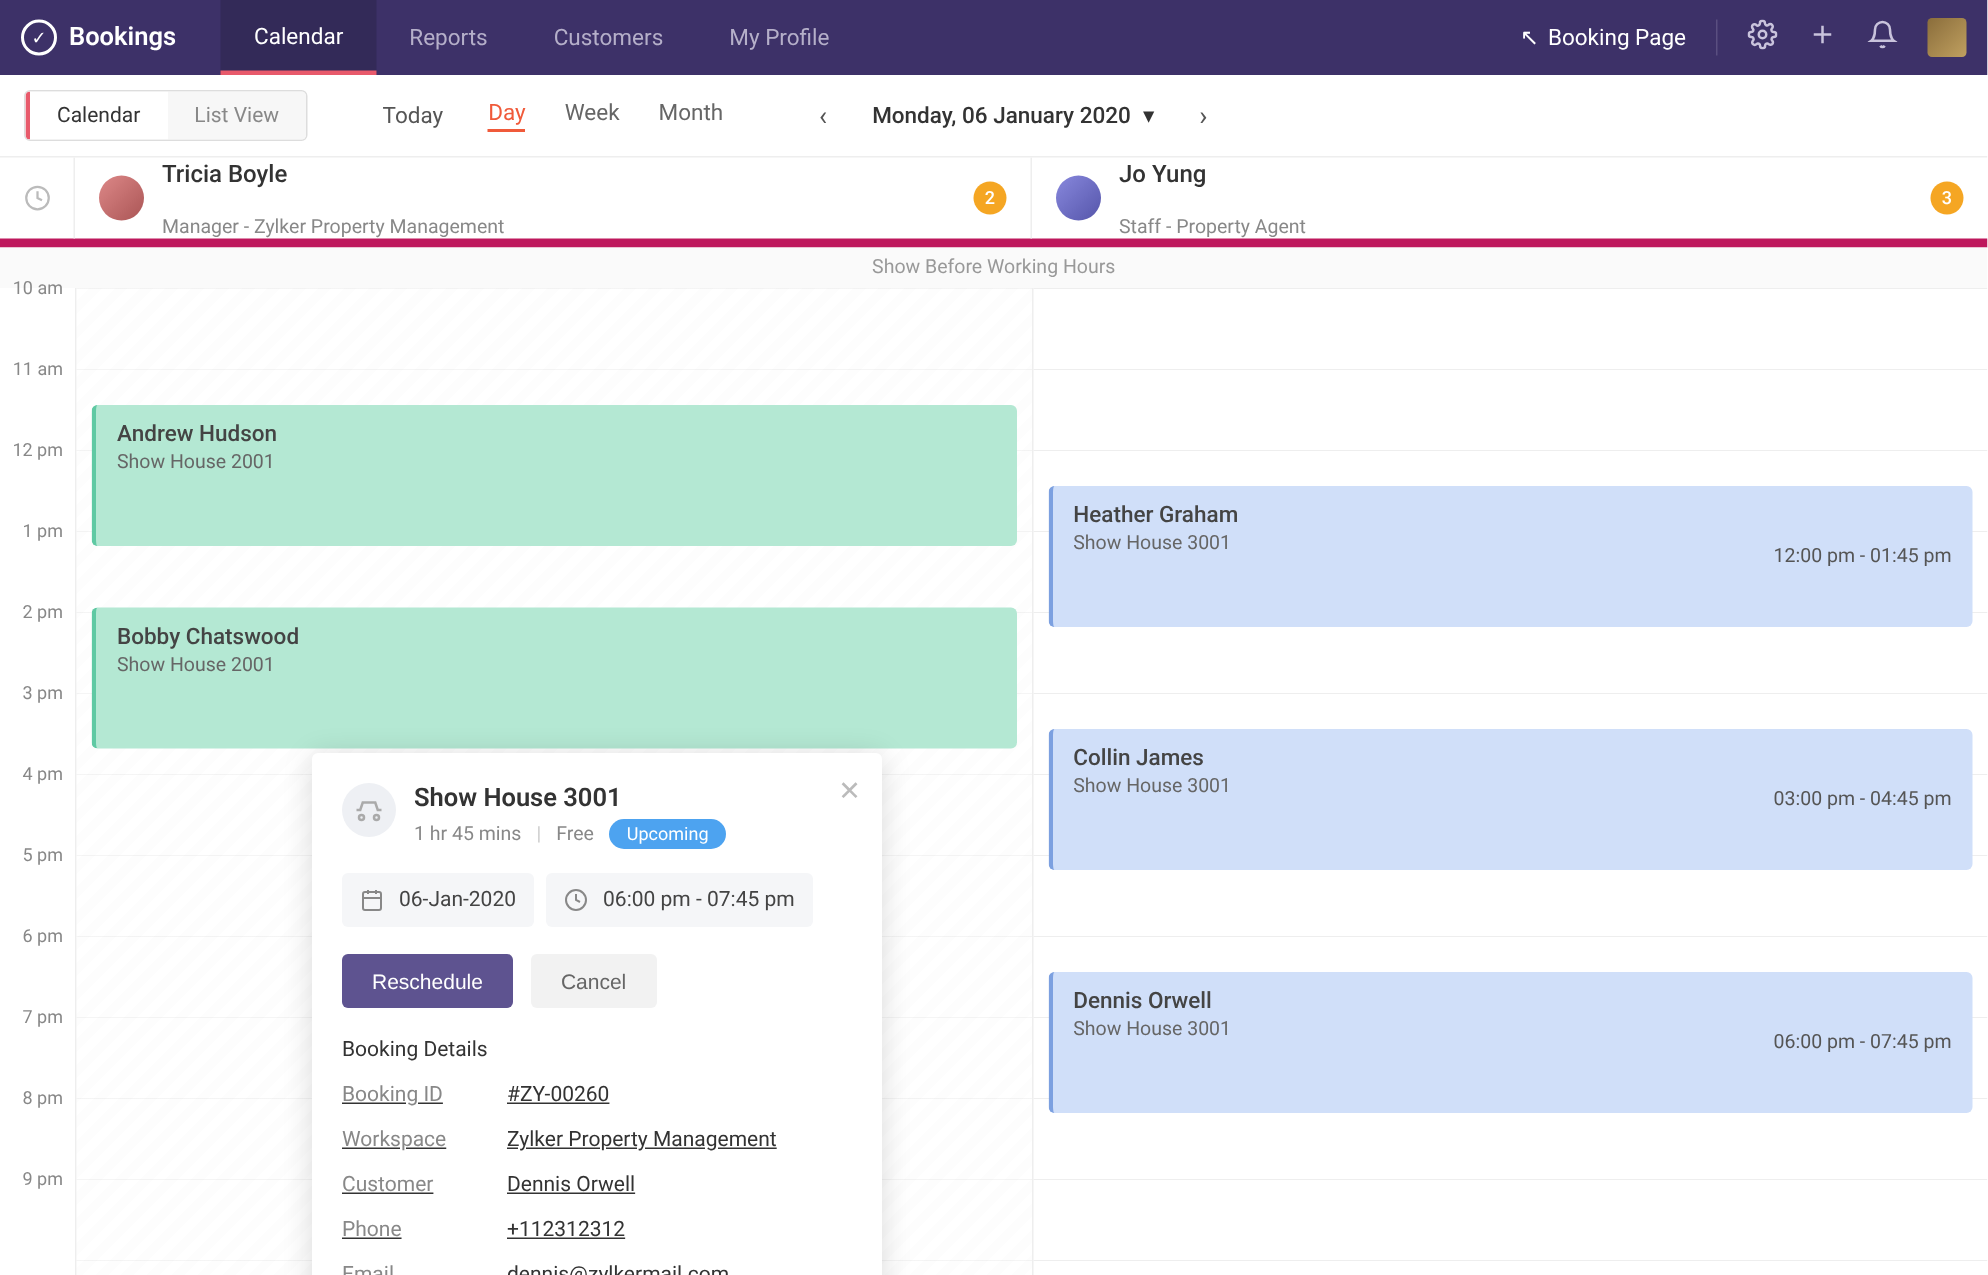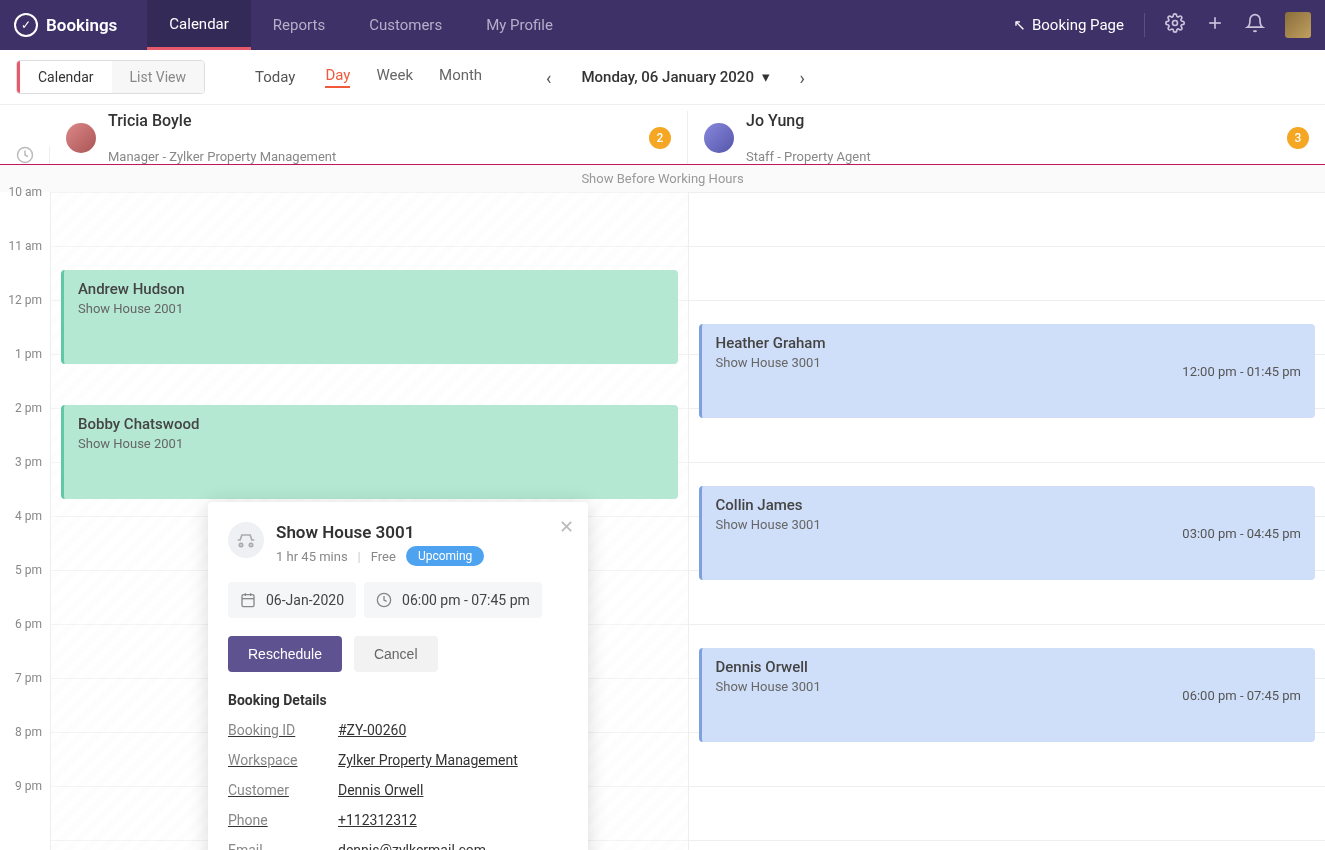--- a/index.html
+++ b/index.html
@@ -24,21 +24,21 @@
 .view-btn.active { border-left: 3px solid #e85a6b; }
 .view-btn:not(.active) { background: #f7f7f7; color: #888; }
 .today-btn { margin-left: 50px; color: #555; cursor:pointer; font-size:15px;}
 .range-btns { display: flex; gap: 26px; margin-left: 30px; }
 .range-btn { color: #666; cursor: pointer; font-size:15px;}
 .range-btn.active { color: #f05a3a; border-bottom:2px solid #f05a3a; padding-bottom:2px;}
 .date-nav { margin-left: auto; margin-right: auto; display: flex; align-items: center; gap: 30px; position:absolute; left:50%; transform:translateX(-45%);}
 .chev { cursor: pointer; color: #555; font-size: 18px; }
 .date-text { font-weight: 500; font-size: 15px; display:flex; align-items:center; gap:8px;}
 
-.staff-row { height: 60px; display: flex; border-bottom: 1px solid #be185d; align-items: flex-end; }
+.staff-row { height: 60px; display: flex; border-bottom: 6px solid #be185d; }
 .time-gutter-head { width: 50px; display: flex; align-items: center; justify-content: center; border-right: 1px solid #eee; }
 .staff-cell { flex: 1; display: flex; align-items: center; padding: 0 16px; border-right: 1px solid #eee; position: relative; }
 .staff-cell:last-child { border-right: none; }
 .staff-avatar { width: 30px; height: 30px; border-radius: 50%; margin-right: 12px; }
 .sa1{ background: linear-gradient(135deg,#d88,#a55);}
 .sa2{ background: linear-gradient(135deg,#88d,#55a);}
 .staff-name { font-weight: 500; font-size: 16px; }
 .staff-role { color: #888; font-size: 13px; margin-top: 19px; }
 .count-badge { margin-left: auto; width: 22px; height: 22px; border-radius: 50%; color: #fff; font-size: 12px; display: flex; align-items: center; justify-content: center; font-weight:500;}
 .cb1{ background: #f5a623;}
@@ -67,21 +67,21 @@
 .pop-icon { width: 36px; height: 36px; border-radius: 50%; background: #eef0f4; display: flex; align-items: center; justify-content: center; color:#aaa; flex-shrink:0;}
 .pop-title { font-weight: 600; font-size: 17px; color:#333; }
 .pop-sub { font-size: 13px; color: #888; margin-top: 4px; display:flex; align-items:center; gap:10px;}
 .pill { background: #4da3f0; color: #fff; padding: 3px 12px; border-radius: 12px; font-size: 12px; }
 .dt-row { display: flex; gap: 8px; margin-top: 16px; }
 .dt-box { background: #f5f6f8; padding: 10px 12px; border-radius: 4px; display: flex; align-items: flex-end; gap: 10px; font-size: 14px; color:#444;}
 .btn-row { display: flex; gap: 12px; margin-top: 18px; }
 .btn { padding: 10px 20px; border-radius: 4px; font-size: 14px; cursor: pointer; border:none;}
 .btn.primary { background: #5e5390; color: #fff; }
 .btn.secondary { background: #f2f2f2; color: #666; }
-.sec-title { font-weight: 700; margin-top: 20px; font-size: 14px; }
+.sec-title { font-weight: 400; margin-top: 20px; font-size: 14px; }
 .detail-row { display: flex; margin-top: 14px; font-size: 14px; text-decoration: underline; }
 .detail-label { width: 110px; color: #888; }
 .detail-val { color: #333; }
 .sep{ color:#ccc;}
 </style>
 </head>
 <body>
 
 <div class="topbar">
   <div class="logo-wrap">

